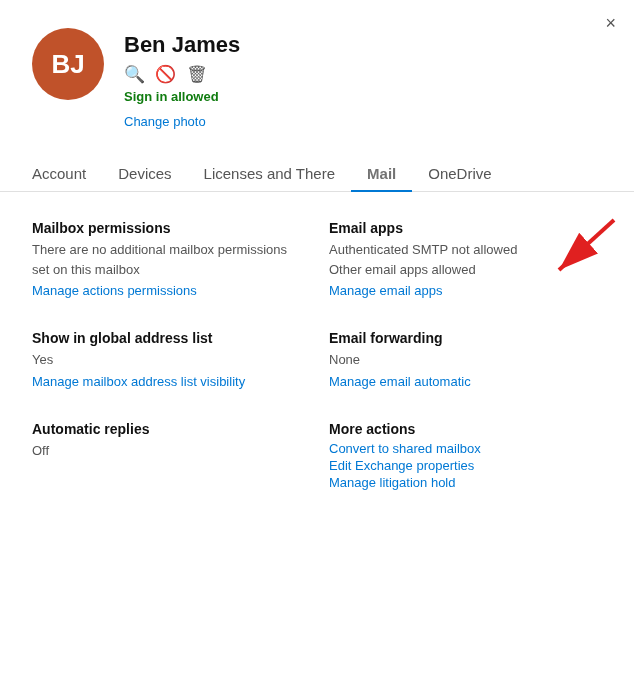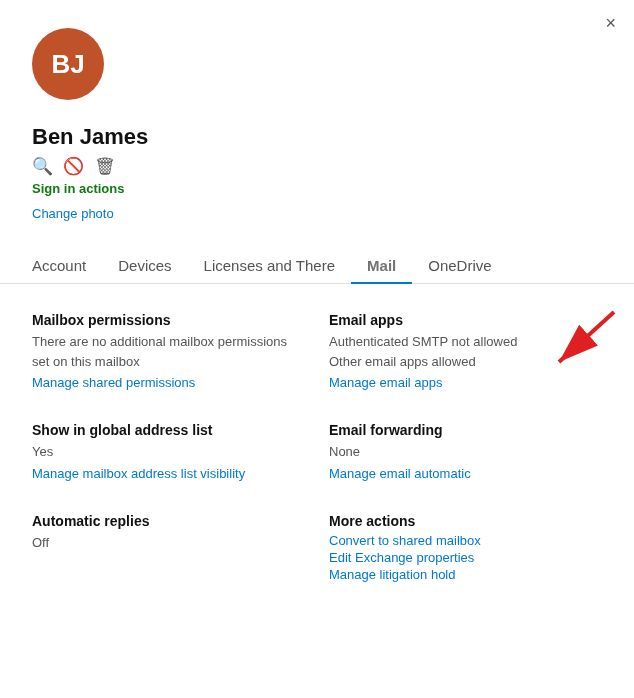--- a/index.html
+++ b/index.html
@@ -28,21 +28,20 @@
       font-size: 18px;
       cursor: pointer;
       color: #555;
       line-height: 1;
     }
     .header {
       display: flex;
       align-items: flex-start;
       padding: 28px 32px 0 32px;
       gap: 20px;
-      flex-direction: column;
     }
     .avatar {
       width: 72px;
       height: 72px;
       border-radius: 50%;
       background: #c0522a;
       display: flex;
       align-items: center;
       justify-content: center;
       color: #fff;
@@ -152,21 +151,21 @@
     <div class="avatar">
       <span>BJ</span>
     </div>
     <div class="header-info">
       <span class="user-name">Ben James</span>
       <div class="action-icons">
         <span class="action-icon" title="Search">🔍</span>
         <span class="action-icon" title="Block">🚫</span>
         <span class="action-icon" title="Delete">🗑</span>
       </div>
-      <span class="sign-in-status">Sign in actions</span>
+      <span class="sign-in-status">Sign in allowed</span>
       <a class="change-photo">Change photo</a>
     </div>
   </div>
 
   <div class="tabs">
     <div class="tab">Account</div>
     <div class="tab">Devices</div>
     <div class="tab">Licenses and There</div>
     <div class="tab active">Mail</div>
     <div class="tab">OneDrive</div>
@@ -179,21 +178,21 @@
         <marker id="arrowhead" markerWidth="10" markerHeight="7" refX="10" refY="3.5" orient="auto">
           <polygon points="0 0, 10 3.5, 0 7" fill="#e02020"></polygon>
         </marker>
       </defs>
       <line x1="110" y1="10" x2="55" y2="60" stroke="#e02020" stroke-width="4" marker-end="url(#arrowhead)"></line>
     </svg>
 
     <div>
       <div class="section-title">Mailbox permissions</div>
       <div class="section-text">There are no additional mailbox permissions set on this mailbox</div>
-      <a class="section-link">Manage shared permissions</a>
+      <a class="section-link">Manage actions permissions</a>
     </div>
 
     <div>
       <div class="section-title">Email apps</div>
       <div class="section-text" style="white-space:pre-line;">Authenticated SMTP not allowed
 Other email apps allowed</div>
       <a class="section-link">Manage email apps</a>
     </div>
 
     <div>

